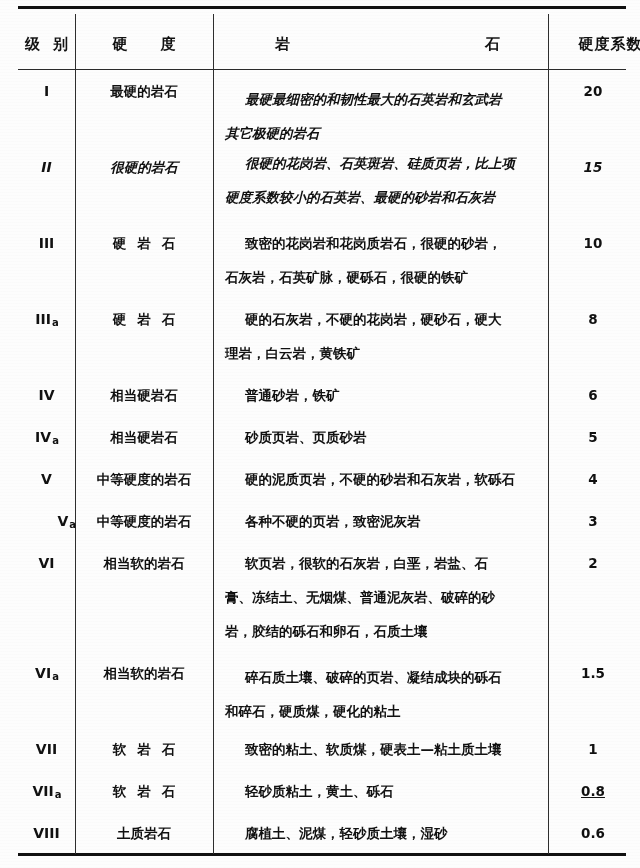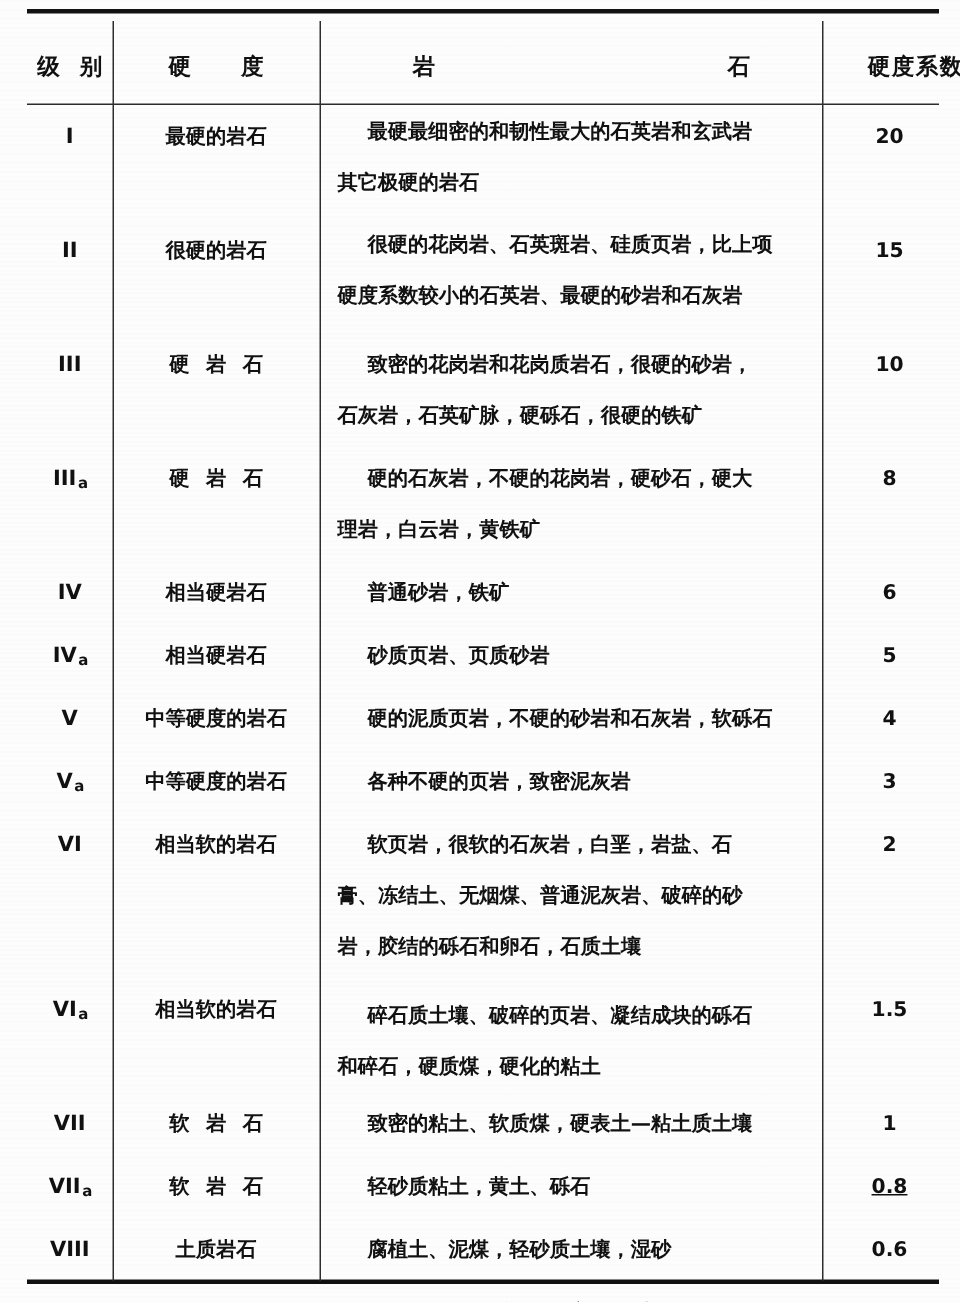--- a/index.html
+++ b/index.html
@@ -189,27 +189,27 @@
       <span class="rk-l">岩</span>
       <span class="rk-r">石</span>
     </div>
     <div class="hcell h-coef">硬度系数</div>
   </div>
 
   <div class="rows" id="rows-container">
       <div class="row" style="height: 76px;">
         <div class="c-grade" style="top: 4px;">I</div>
         <div class="c-hard" style="top: 4px;">最硬的岩石</div>
-        <div class="c-rock" style="top: 1px;">
+        <div class="c-rock" style="top: 12px; font-style: italic;">
           <span class="ln first">最硬最细密的和韧性最大的石英岩和玄武岩</span>
           <span class="ln">其它极硬的岩石</span>
         </div>
         <div class="c-coef" style="top: 4px;">20</div>
       </div>
-      <div class="row" style="height: 76px;">
+      <div class="row" style="height: 76px; font-style: italic;">
         <div class="c-grade" style="top: 4px;">II</div>
         <div class="c-hard" style="top: 4px;">很硬的岩石</div>
         <div class="c-rock" style="top: 0;">
           <span class="ln first">很硬的花岗岩、石英斑岩、硅质页岩，比上项</span>
           <span class="ln">硬度系数较小的石英岩、最硬的砂岩和石灰岩</span>
         </div>
         <div class="c-coef" style="top: 4px;">15</div>
       </div>
       <div class="row" style="height: 76px;">
         <div class="c-grade" style="top: 4px;">III</div>
@@ -247,21 +247,21 @@
       </div>
       <div class="row" style="height: 42px;">
         <div class="c-grade" style="top: 4px;">V</div>
         <div class="c-hard" style="top: 4px;">中等硬度的岩石</div>
         <div class="c-rock" style="top: 4px;">
           <span class="ln first">硬的泥质页岩，不硬的砂岩和石灰岩，软砾石</span>
         </div>
         <div class="c-coef" style="top: 4px;">4</div>
       </div>
       <div class="row" style="height: 42px;">
-        <div class="c-grade" style="top: 4px;">V<span class="sub">a</span></div>
+        <div class="c-grade" style="top: 4px; text-align: right;">V<span class="sub">a</span></div>
         <div class="c-hard" style="top: 4px;">中等硬度的岩石</div>
         <div class="c-rock" style="top: 4px;">
           <span class="ln first">各种不硬的页岩，致密泥灰岩</span>
         </div>
         <div class="c-coef" style="top: 4px;">3</div>
       </div>
       <div class="row" style="height: 110px;">
         <div class="c-grade" style="top: 4px;">VI</div>
         <div class="c-hard" style="top: 4px;">相当软的岩石</div>
         <div class="c-rock" style="top: 4px;">

